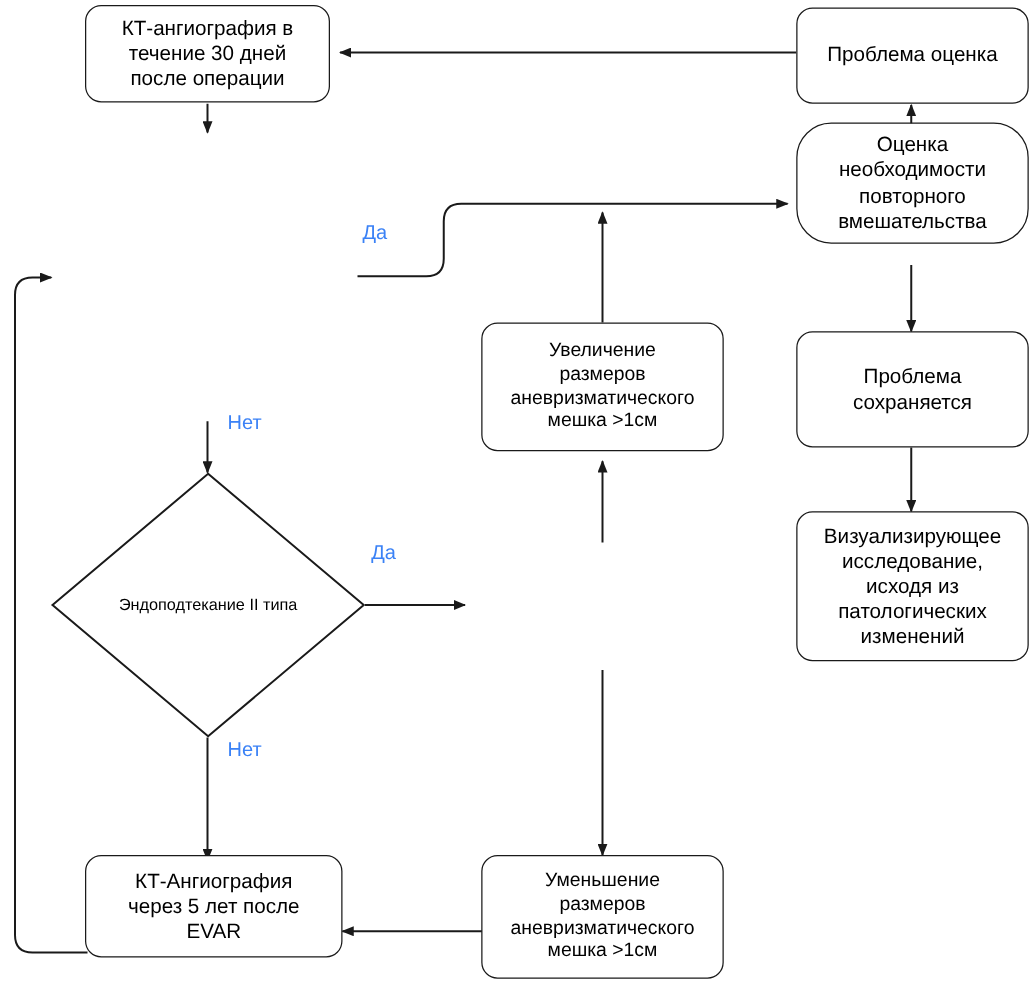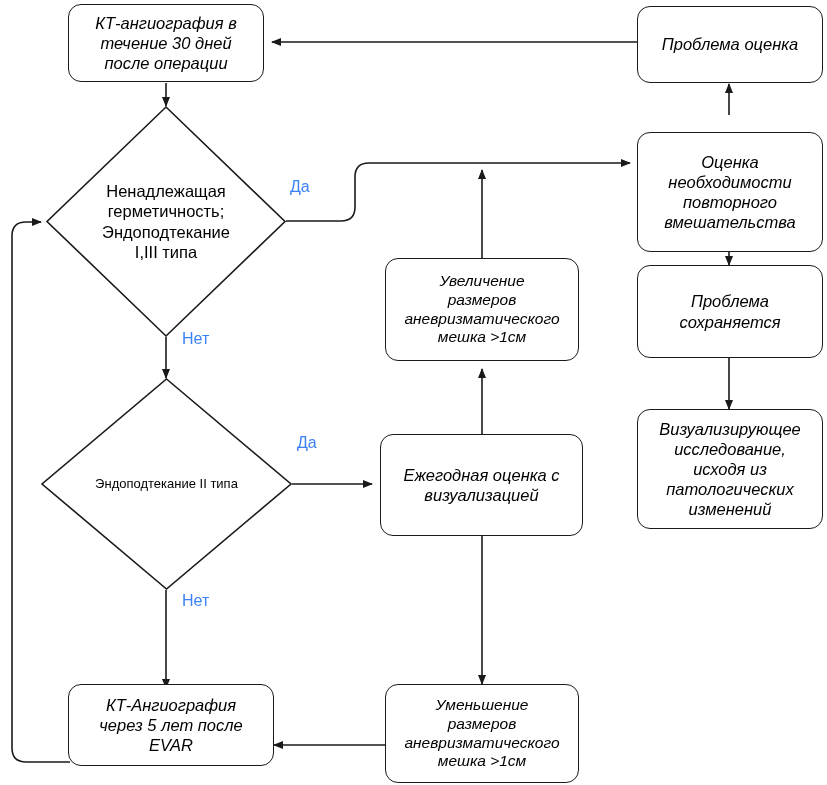--- a/index.html
+++ b/index.html
@@ -19,21 +19,20 @@
     position: absolute;
     box-sizing: border-box;
     display: flex;
     align-items: center;
     justify-content: center;
     text-align: center;
     color: #000000;
     background: #ffffff;
     line-height: 1.22;
     white-space: pre-line;
-    font-style: italic;
   }
   .box {
     border: 1.6px solid #1a1a1a;
     border-radius: 13px;
     font-size: 16.5px;
     padding: 2px 6px;
   }
   .diamond-wrap {
     position: absolute;
   }
@@ -119,68 +118,55 @@
   <div class="node box" style="left:68px; top:4px; width:196px; height:78px;">
     <span>КТ-ангиография в
 течение 30 дней
 после операции</span>
   </div>
 
   <div class="node box" style="left:637px; top:6px; width:186px; height:77px;">
     <span>Проблема оценка</span>
   </div>
 
-  <div class="node box" style="left:637px; top:132px; width:186px; height:120px;">
+  <div class="node box" style="left:637px; top:98px; width:186px; height:97px;border-radius:28px;">
     <span>Оценка
 необходимости
 повторного
 вмешательства</span>
   </div>
 
   <div class="node box" style="left:637px; top:265px; width:186px; height:93px;">
     <span>Проблема
 сохраняется</span>
   </div>
 
   <div class="node box" style="left:637px; top:409px; width:186px; height:120px;">
     <span>Визуализирующее
 исследование,
 исходя из
 патологических
 изменений</span>
   </div>
 
-  <div class="diamond-wrap" style="left:46px; top:106px; width:240px; height:231px;">
-    <svg width="240" height="231" viewBox="0 0 240 231" xmlns="http://www.w3.org/2000/svg">
-      <polygon points="120,1 239,115.5 120,230 1,115.5" fill="#ffffff" stroke="#1a1a1a" stroke-width="1.6"></polygon>
-    </svg>
-    <div class="diamond-label">Ненадлежащая
-герметичность;
-Эндоподтекание
-I,III типа</div>
-  </div>
 
   <div class="diamond-wrap" style="left:41px; top:378px; width:251px; height:212px;">
     <svg width="251" height="212" viewBox="0 0 251 212" xmlns="http://www.w3.org/2000/svg">
       <polygon points="125.5,1 250,106 125.5,211 1,106" fill="#ffffff" stroke="#1a1a1a" stroke-width="1.6"></polygon>
     </svg>
     <div class="diamond-label" style="font-size:13px;">Эндоподтекание II типа</div>
   </div>
 
   <div class="node box" style="left:385px; top:258px; width:194px; height:103px;">
     <span style="font-size:15.5px;">Увеличение
 размеров
 аневризматического
 мешка &gt;1см</span>
   </div>
 
-  <div class="node box" style="left:380px; top:434px; width:203px; height:102px;">
-    <span>Ежегодная оценка с
-визуализацией</span>
-  </div>
 
   <div class="node box" style="left:385px; top:684px; width:194px; height:99px;">
     <span style="font-size:15.5px;">Уменьшение
 размеров
 аневризматического
 мешка &gt;1см</span>
   </div>
 
   <div class="node box" style="left:68px; top:684px; width:206px; height:82px;text-align:center;">
     <span>КТ-Ангиография

